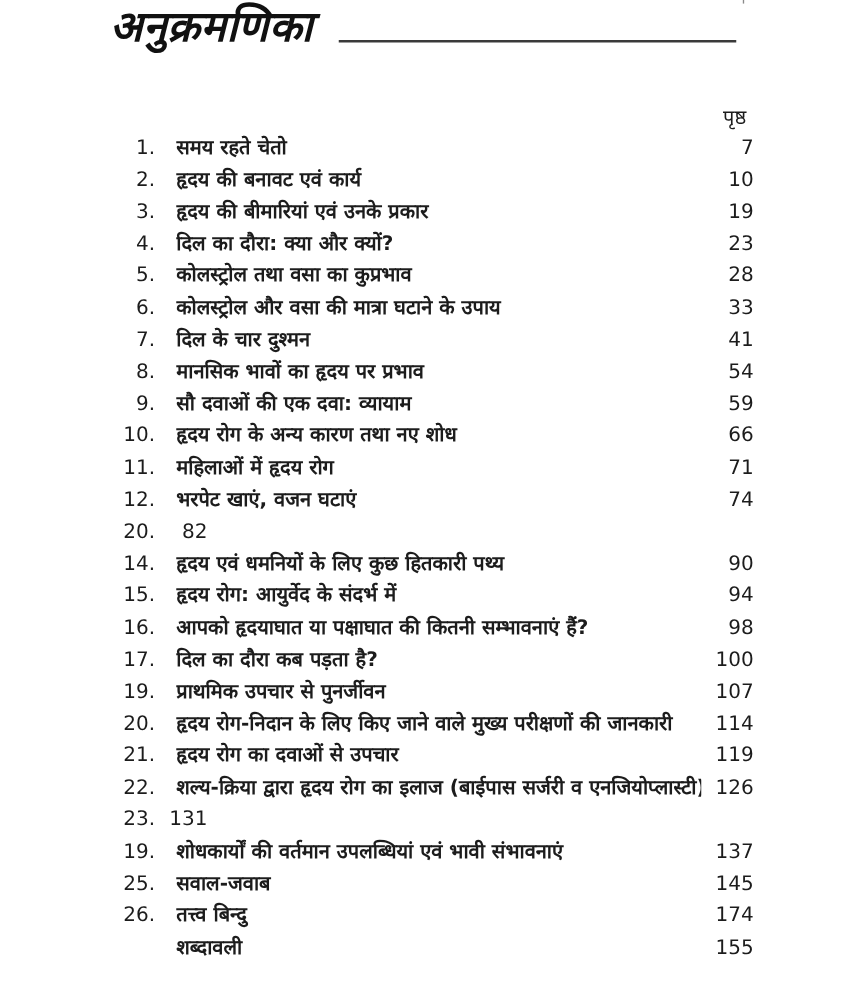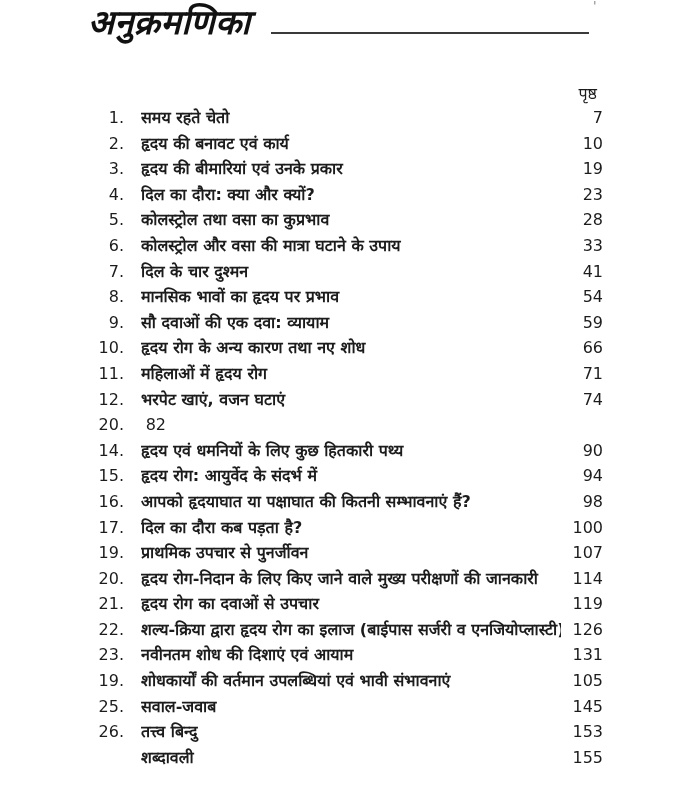--- a/index.html
+++ b/index.html
@@ -195,37 +195,36 @@
         <span class="ttl">हृदय रोग का दवाओं से उपचार</span>
         <span class="pg">119</span>
       </div>
       <div class="row">
         <span class="num">22.</span>
         <span class="ttl">शल्य-क्रिया द्वारा हृदय रोग का इलाज (बाईपास सर्जरी व एनजियोप्लास्टी)</span>
         <span class="pg">126</span>
       </div>
       <div class="row">
         <span class="num">23.</span>
-        <span class="ttl">नवीनतम शोध की दिशाएं एवं आयाम</span>
         <span class="pg">131</span>
       </div>
       <div class="row">
         <span class="num">19.</span>
         <span class="ttl">शोधकार्यों की वर्तमान उपलब्धियां एवं भावी संभावनाएं</span>
-        <span class="pg">105</span>
+        <span class="pg">137</span>
       </div>
       <div class="row">
         <span class="num">25.</span>
         <span class="ttl">सवाल-जवाब</span>
         <span class="pg">145</span>
       </div>
       <div class="row">
         <span class="num">26.</span>
         <span class="ttl">तत्त्व बिन्दु</span>
-        <span class="pg">153</span>
+        <span class="pg">174</span>
       </div>
       <div class="row">
         <span class="num"></span>
         <span class="ttl">शब्दावली</span>
         <span class="pg">155</span>
       </div>
     </div>
 </div>
 
 </body></html>

